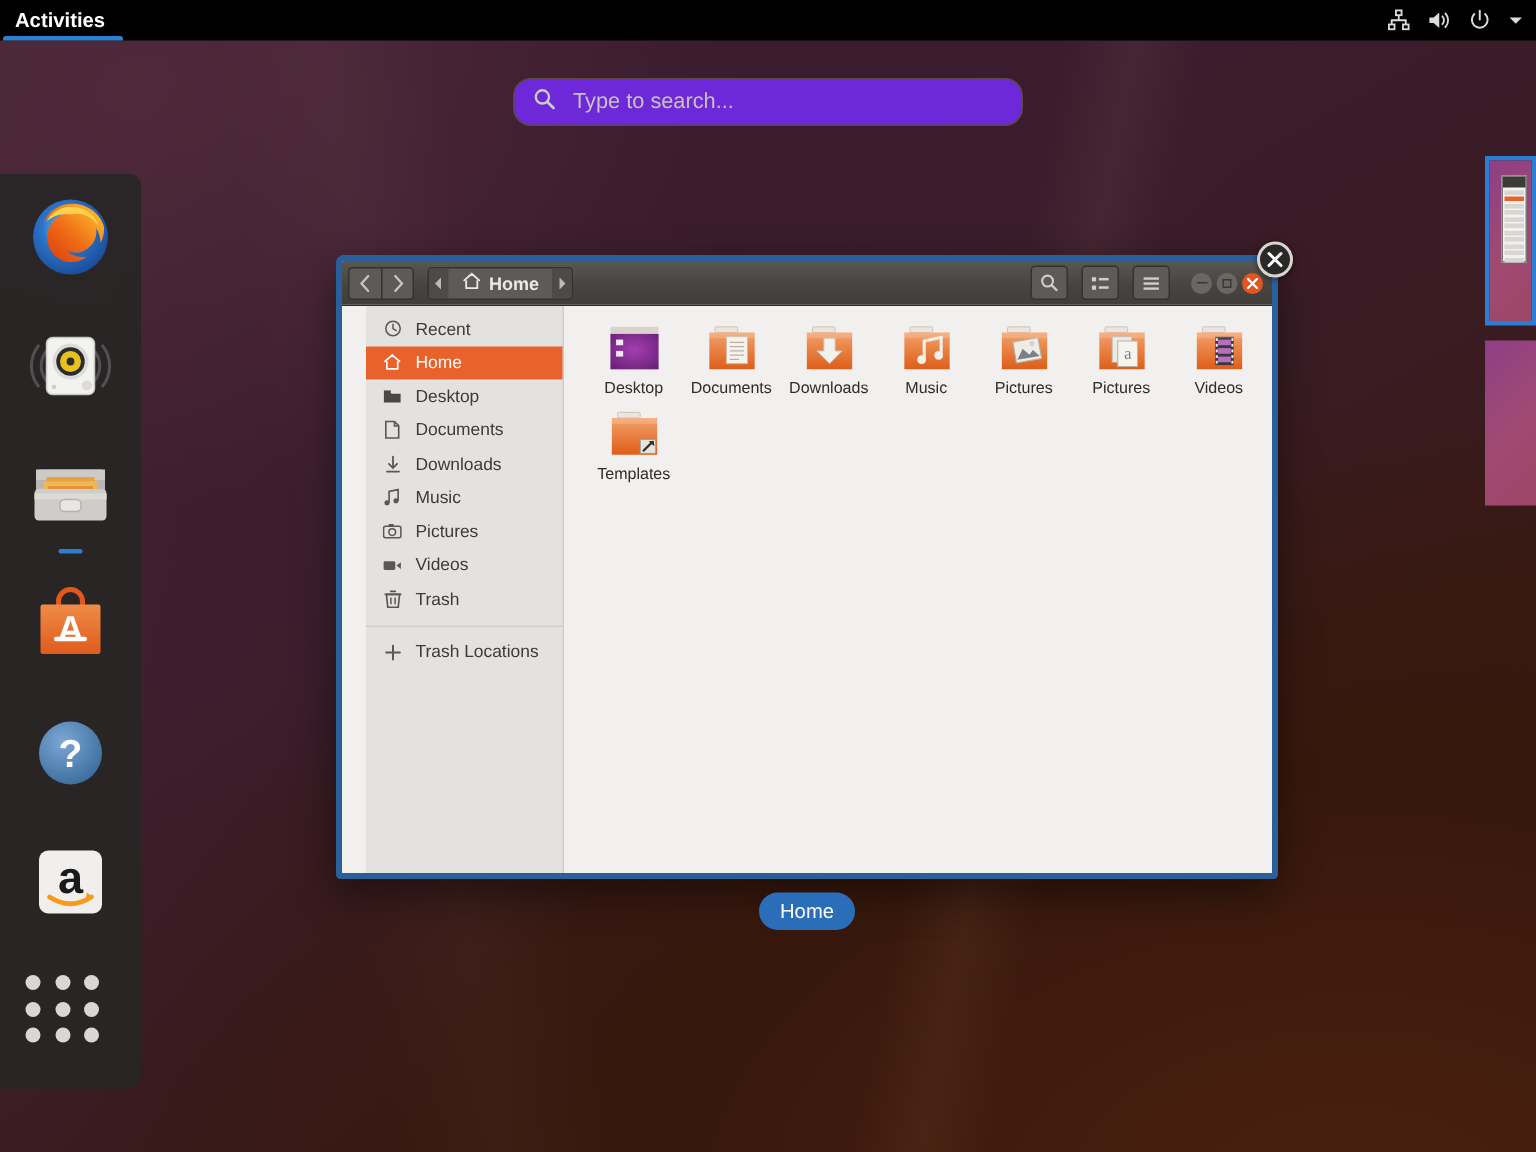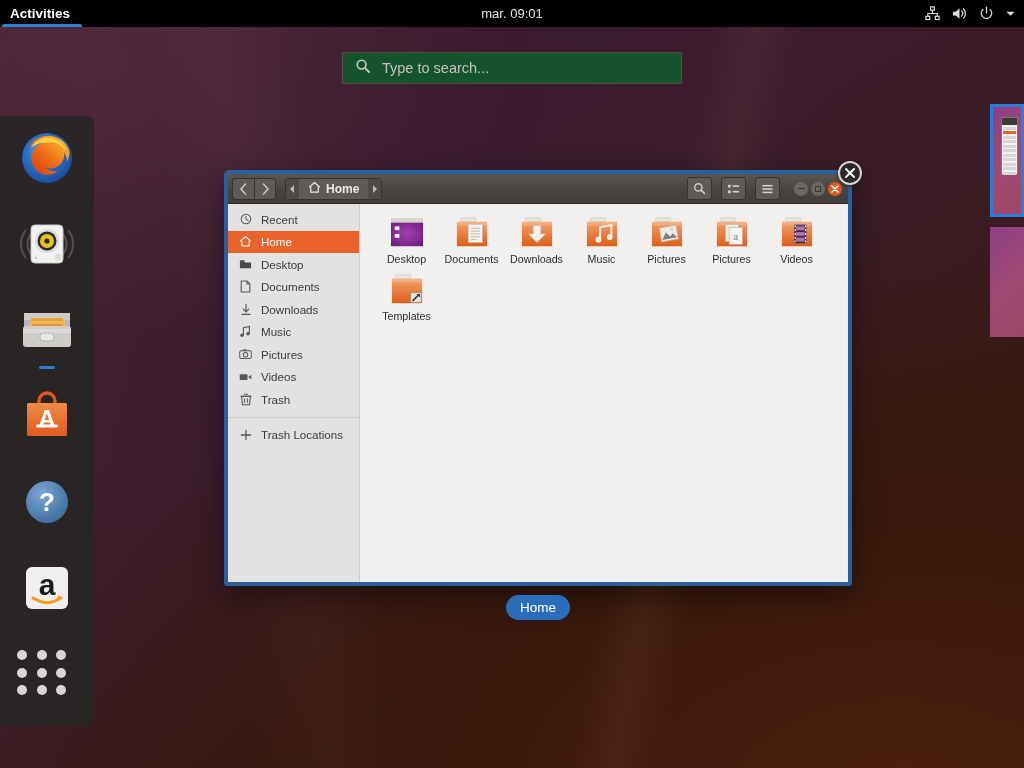--- a/index.html
+++ b/index.html
@@ -51,21 +51,21 @@
   }
   #tray {
     position: absolute; right: 8px; top: 0; height: 27px;
     display: flex; align-items: center; gap: 11px;
   }
   #tray .ico { display: flex; align-items: center; justify-content: center; }
 
   
   #searchbar {
     position: absolute; top: 52px; left: 342px; width: 340px; height: 32px;
-    background: #14532d; border: 1px solid #5c4a42; border-radius: 0;
+    background: #6d28d9; border: 1px solid #5c4a42; border-radius: 12px;
     display: flex; align-items: center; padding: 0 12px; gap: 11px; z-index: 40;
   }
   #searchbar .ph { color: #c7c2bf; font-size: 14.5px; }
 
   
   #dock {
     position: absolute; left: 0; top: 116px; width: 94px; height: 610px;
     background: rgba(40,38,37,0.93);
     border-radius: 0 7px 7px 0;
     display: flex; flex-direction: column; align-items: center;
@@ -145,21 +145,21 @@
     color: #d2cecb; margin-left: 4px;
   }
   .wctrls { display: flex; align-items: center; gap: 3px; margin-left: 9px; margin-right: 2px; }
   .wc { width: 14px; height: 14px; border-radius: 50%; display: flex; align-items: center; justify-content: center; }
   .wc.min { background: #6a6663; }
   .wc.max { background: #6a6663; }
   .wc.close { background: #e2571e; }
   .wc .bar { width: 7px; height: 1.6px; background: #3a3835; }
   .wc .sq { width: 6px; height: 6px; border: 1.6px solid #3a3835; }
 
-  #wbody { flex: 1; display: flex; min-height: 0; }
+  #wbody { flex: 1; display: flex; min-height: 0; margin-left: 16px; }
   #sidebar {
     width: 132px; flex: 0 0 132px; background: #e4e2e0;
     border-right: 1px solid #cfcdca; padding-top: 4px;
   }
   .sbitem {
     display: flex; align-items: center; gap: 9px;
     height: 22.5px; padding: 0 6px 0 11px; font-size: 11.6px; color: #3c3b39;
   }
   .sbitem.active { background: #e9622c; color: #fff; }
   .sbitem .sbicon { width: 13px; display: flex; align-items: center; justify-content: center; }
@@ -196,23 +196,20 @@
 <body>
 
 <div id="desktop">
   <div class="streak"></div>
   <div class="streak2"></div>
 </div>
 
 <div id="topbar">
   <div id="activities">
     <span>Activities</span>
-  </div>
-  <div id="clock">
-    <span>mar. 09:01</span>
   </div>
   <div id="tray">
     <span class="ico">
       <svg width="15" height="15" viewBox="0 0 16 16">
         <rect x="6" y="1" width="4" height="3.4" fill="none" stroke="#dcdcdc" stroke-width="1.3"></rect>
         <rect x="1" y="11" width="4" height="3.4" fill="none" stroke="#dcdcdc" stroke-width="1.3"></rect>
         <rect x="11" y="11" width="4" height="3.4" fill="none" stroke="#dcdcdc" stroke-width="1.3"></rect>
         <path d="M8 4.6 V8 M3 11 V8 H13 V11" fill="none" stroke="#dcdcdc" stroke-width="1.3"></path>
       </svg>
     </span>

